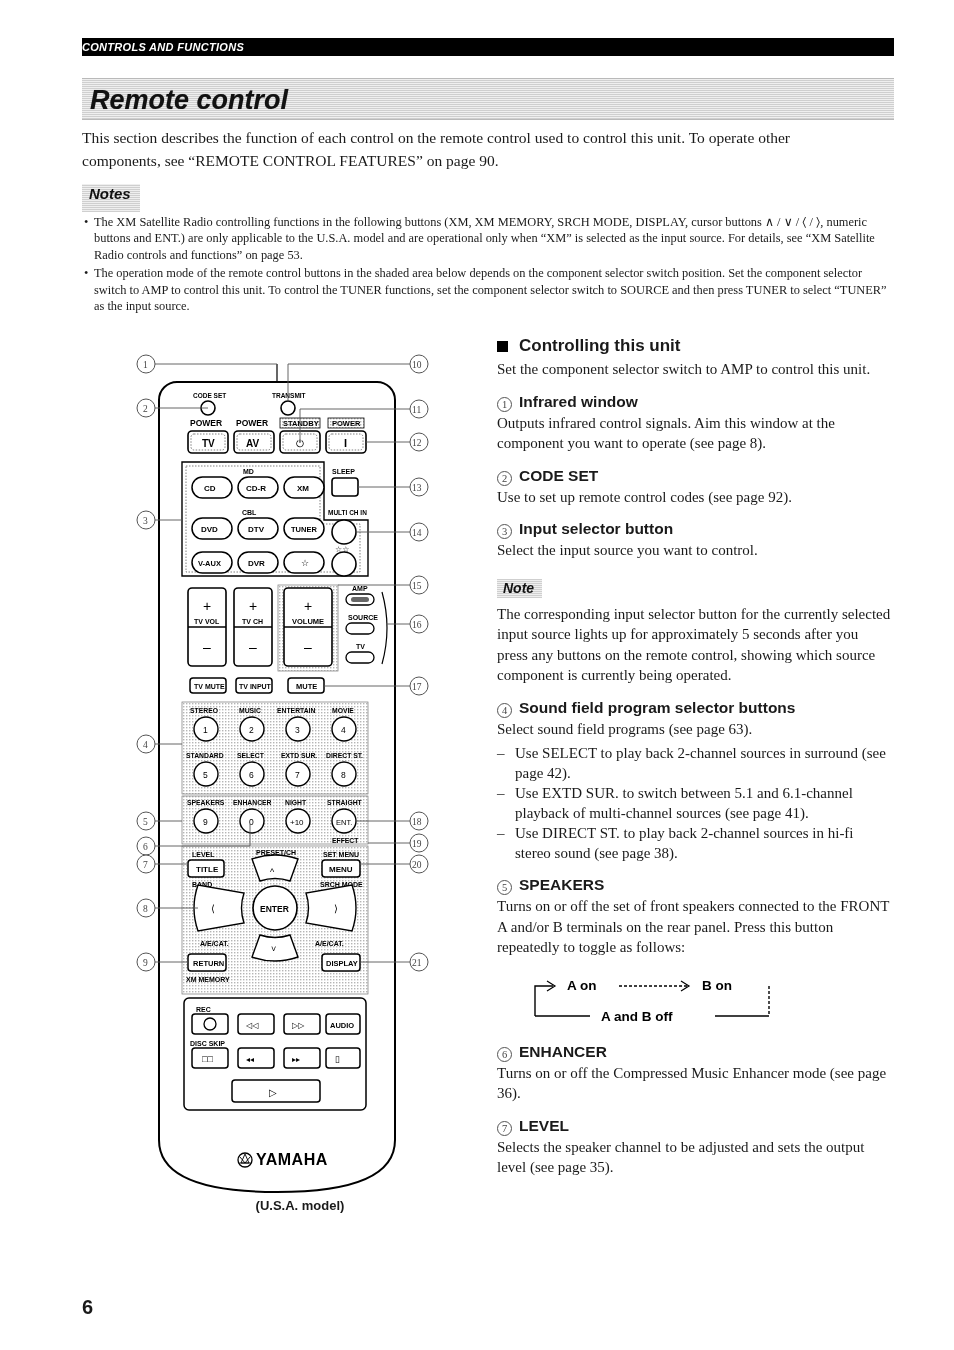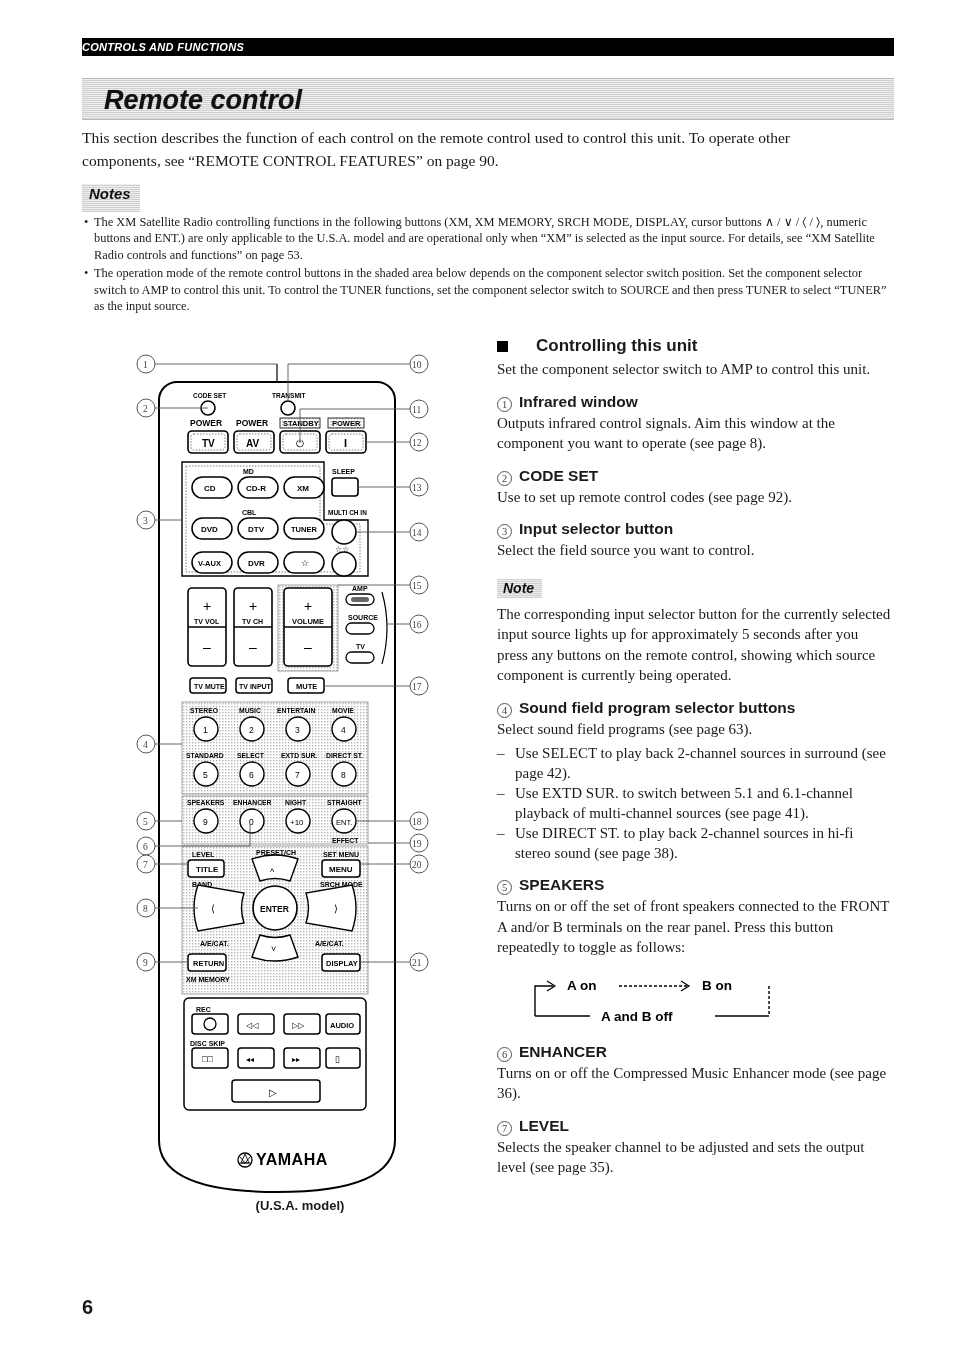--- a/index.html
+++ b/index.html
@@ -26,21 +26,21 @@
   }
 
   .section-title {
     position:absolute; left:82px; top:78px; width:812px; height:42px;
     background: repeating-linear-gradient(0deg,#cfcfcf 0 1px,#efefef 1px 2px);
     border-top:1px solid #b9b9b9; border-bottom:1px solid #b9b9b9;
   }
   .section-title span {
     display:block; font-family:"Liberation Sans", sans-serif;
     font-weight:bold; font-style:italic; font-size:27px;
-    line-height:42px; padding-left:22px; color:#111;
+    line-height:42px; padding-left:8px; color:#111;
     text-shadow: 0 0 1px rgba(0,0,0,.35);
   }
 
   .intro {
     position:absolute; left:82px; top:126px; width:790px;
     font-size:15.5px; line-height:23px;
   }
 
   .notes-tag {
     position:absolute; left:82px; top:184px;
@@ -54,21 +54,21 @@
     font-size:12.4px; line-height:16.4px;
   }
   .notes-list .bullet { display:flex; margin-bottom:2px; }
   .notes-list .bullet .dot { width:10px; flex:none; }
   .notes-list .bullet .txt { flex:1; }
 
   
   .rcol { position:absolute; left:497px; top:336px; width:395px; }
   .rcol h2 {
     font-family:"Liberation Sans", sans-serif; font-size:17px;
-    font-weight:bold; margin:0 0 3px 0; display:flex; align-items:center; gap:28px;
+    font-weight:bold; margin:0 0 3px 0; display:flex; align-items:center; gap:11px;
   }
   .sq { width:11px; height:11px; background:#000; display:inline-block; flex:none; }
   .rcol p { margin:0 0 4px 0; font-size:15px; line-height:20.5px; }
   .itemhead {
     font-family:"Liberation Sans", sans-serif; font-size:15.5px;
     font-weight:bold; margin:13px 0 2px 0; display:flex; align-items:baseline; gap:7px;
   }
   .cnum {
     display:inline-flex; align-items:center; justify-content:center;
     width:15px; height:15px; border:1px solid #555; border-radius:50%;
@@ -492,21 +492,21 @@
       <span class="cnum">2</span>
       <span>CODE SET</span>
     </div>
     <p>Use to set up remote control codes (see page 92).</p>
 
     
     <div class="itemhead">
       <span class="cnum">3</span>
       <span>Input selector button</span>
     </div>
-    <p>Select the field source you want to control.</p>
+    <p>Select the input source you want to control.</p>
 
     
     <div class="note-tag2">Note</div>
     <p class="smallp">The corresponding input selector button for the currently selected input source lights up for approximately 5 seconds after you press any buttons on the remote control, showing which source component is currently being operated.</p>
 
     
     <div class="itemhead">
       <span class="cnum">4</span>
       <span>Sound field program selector buttons</span>
     </div>

